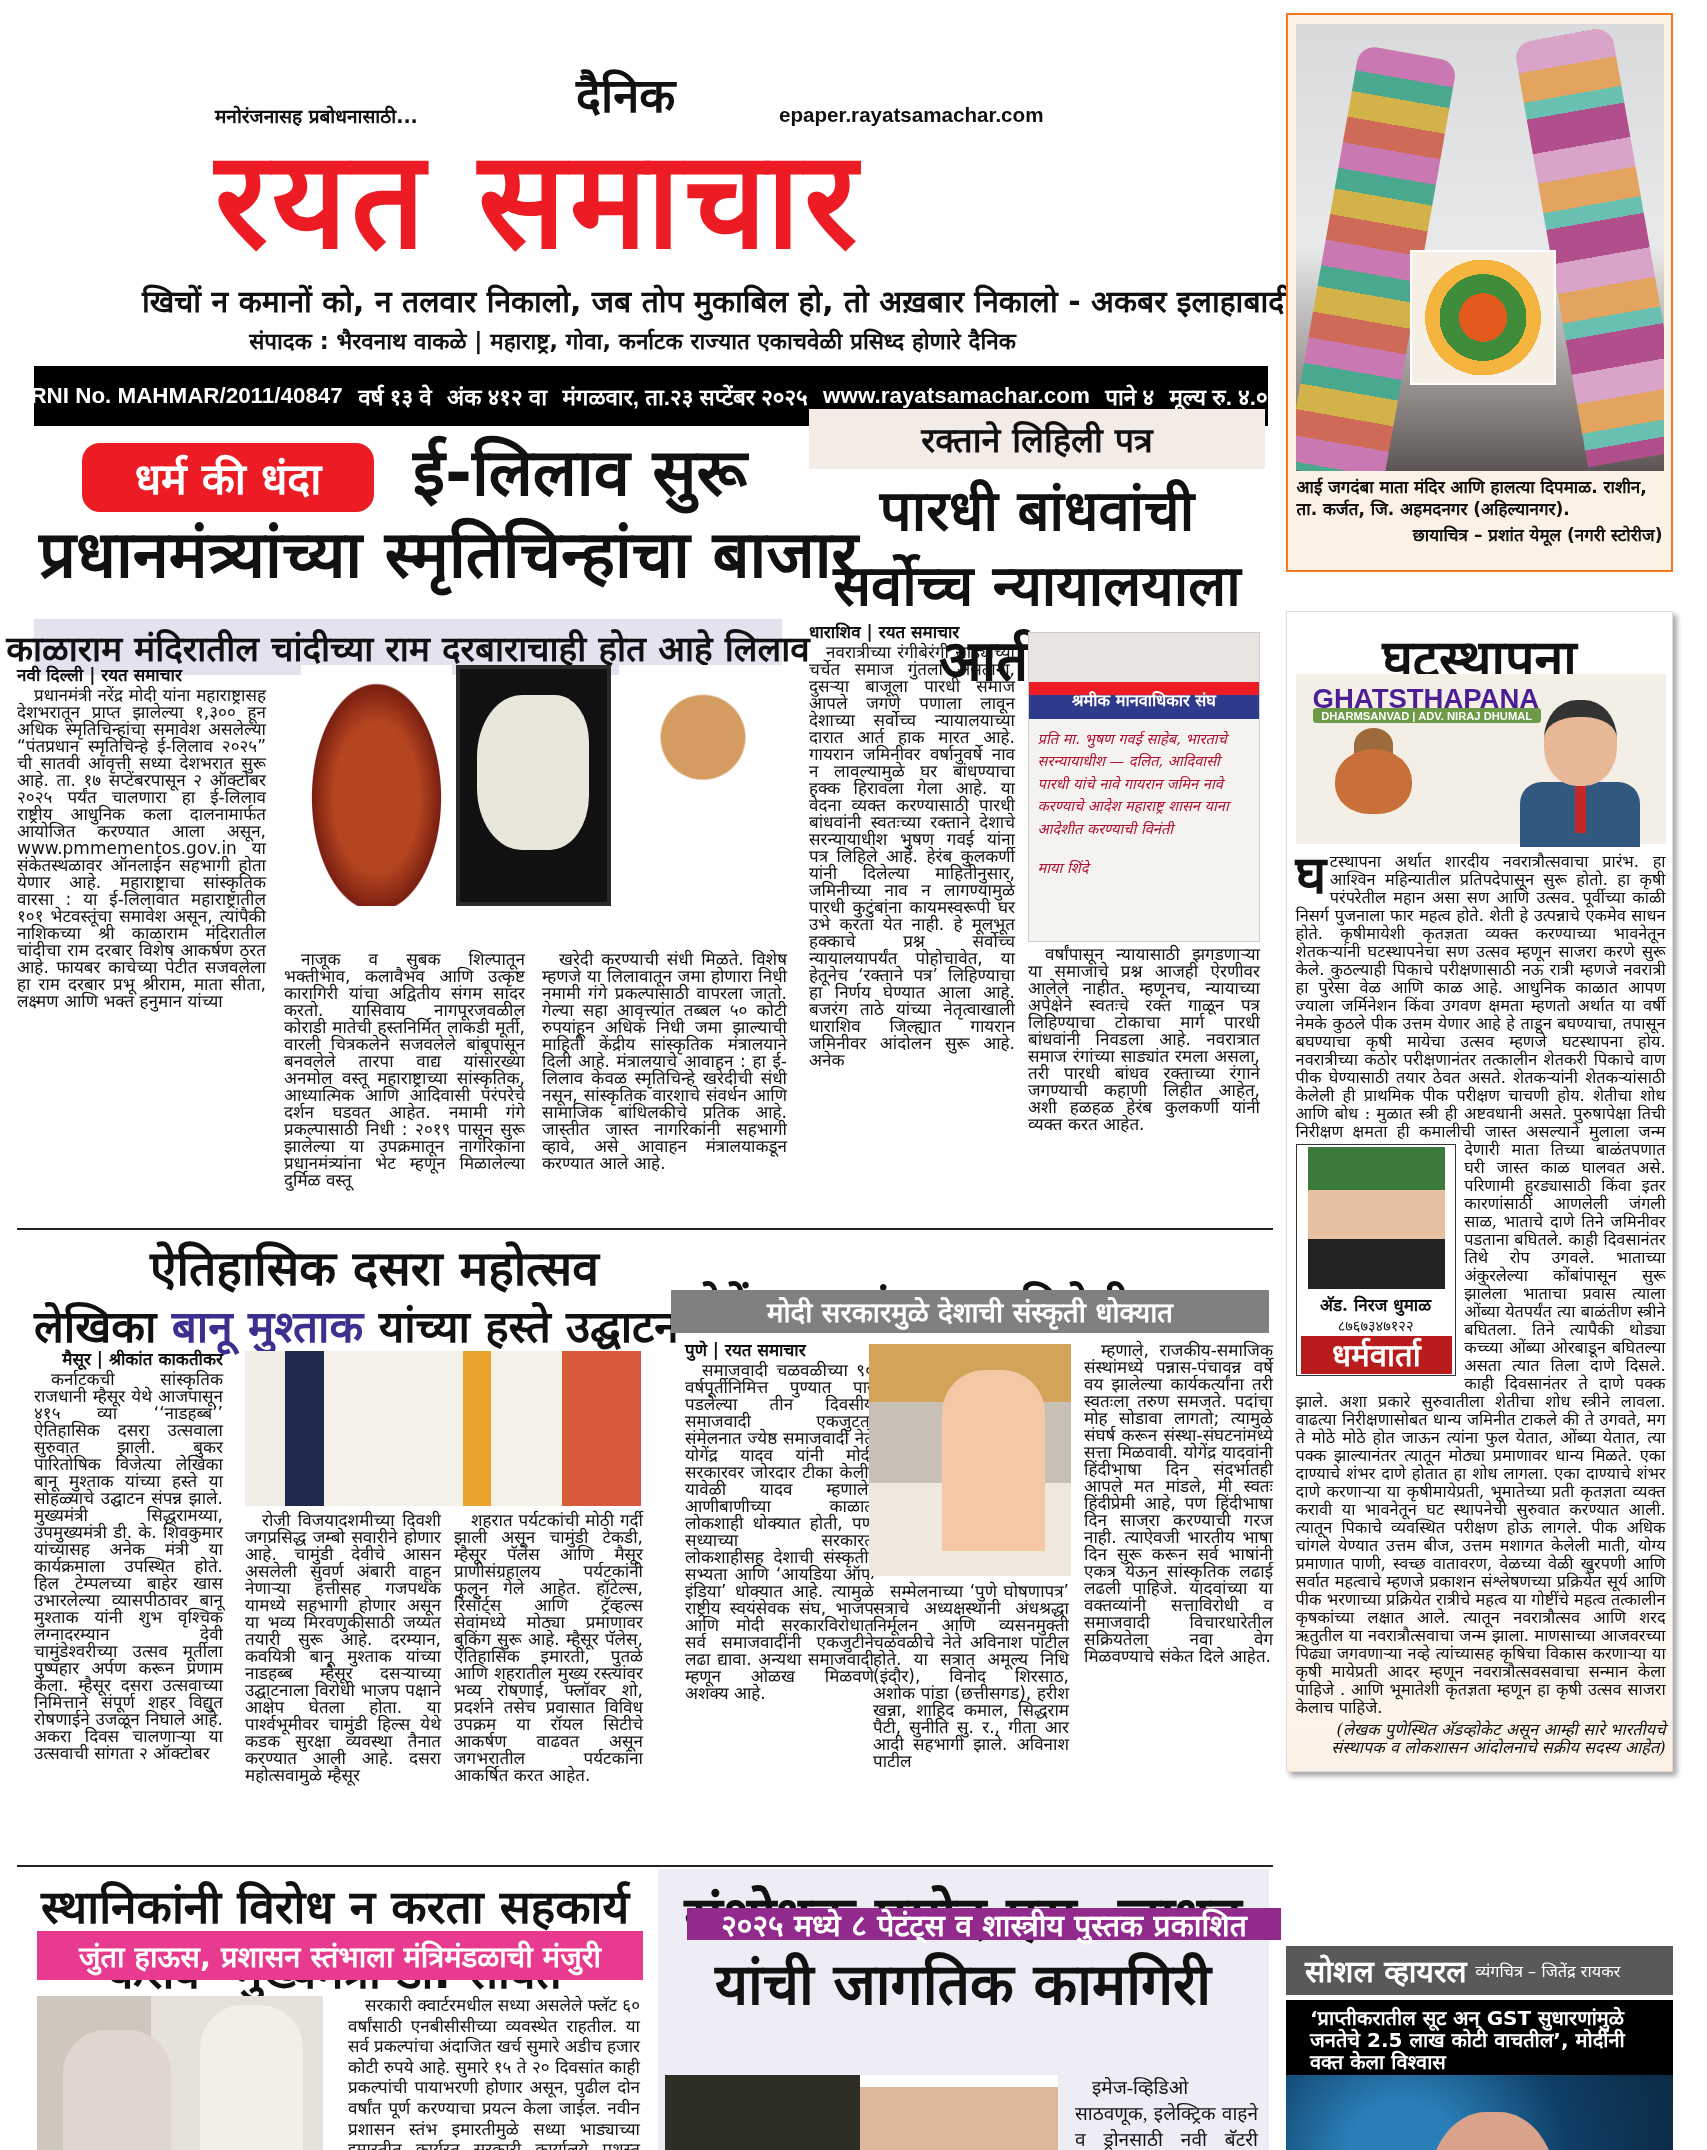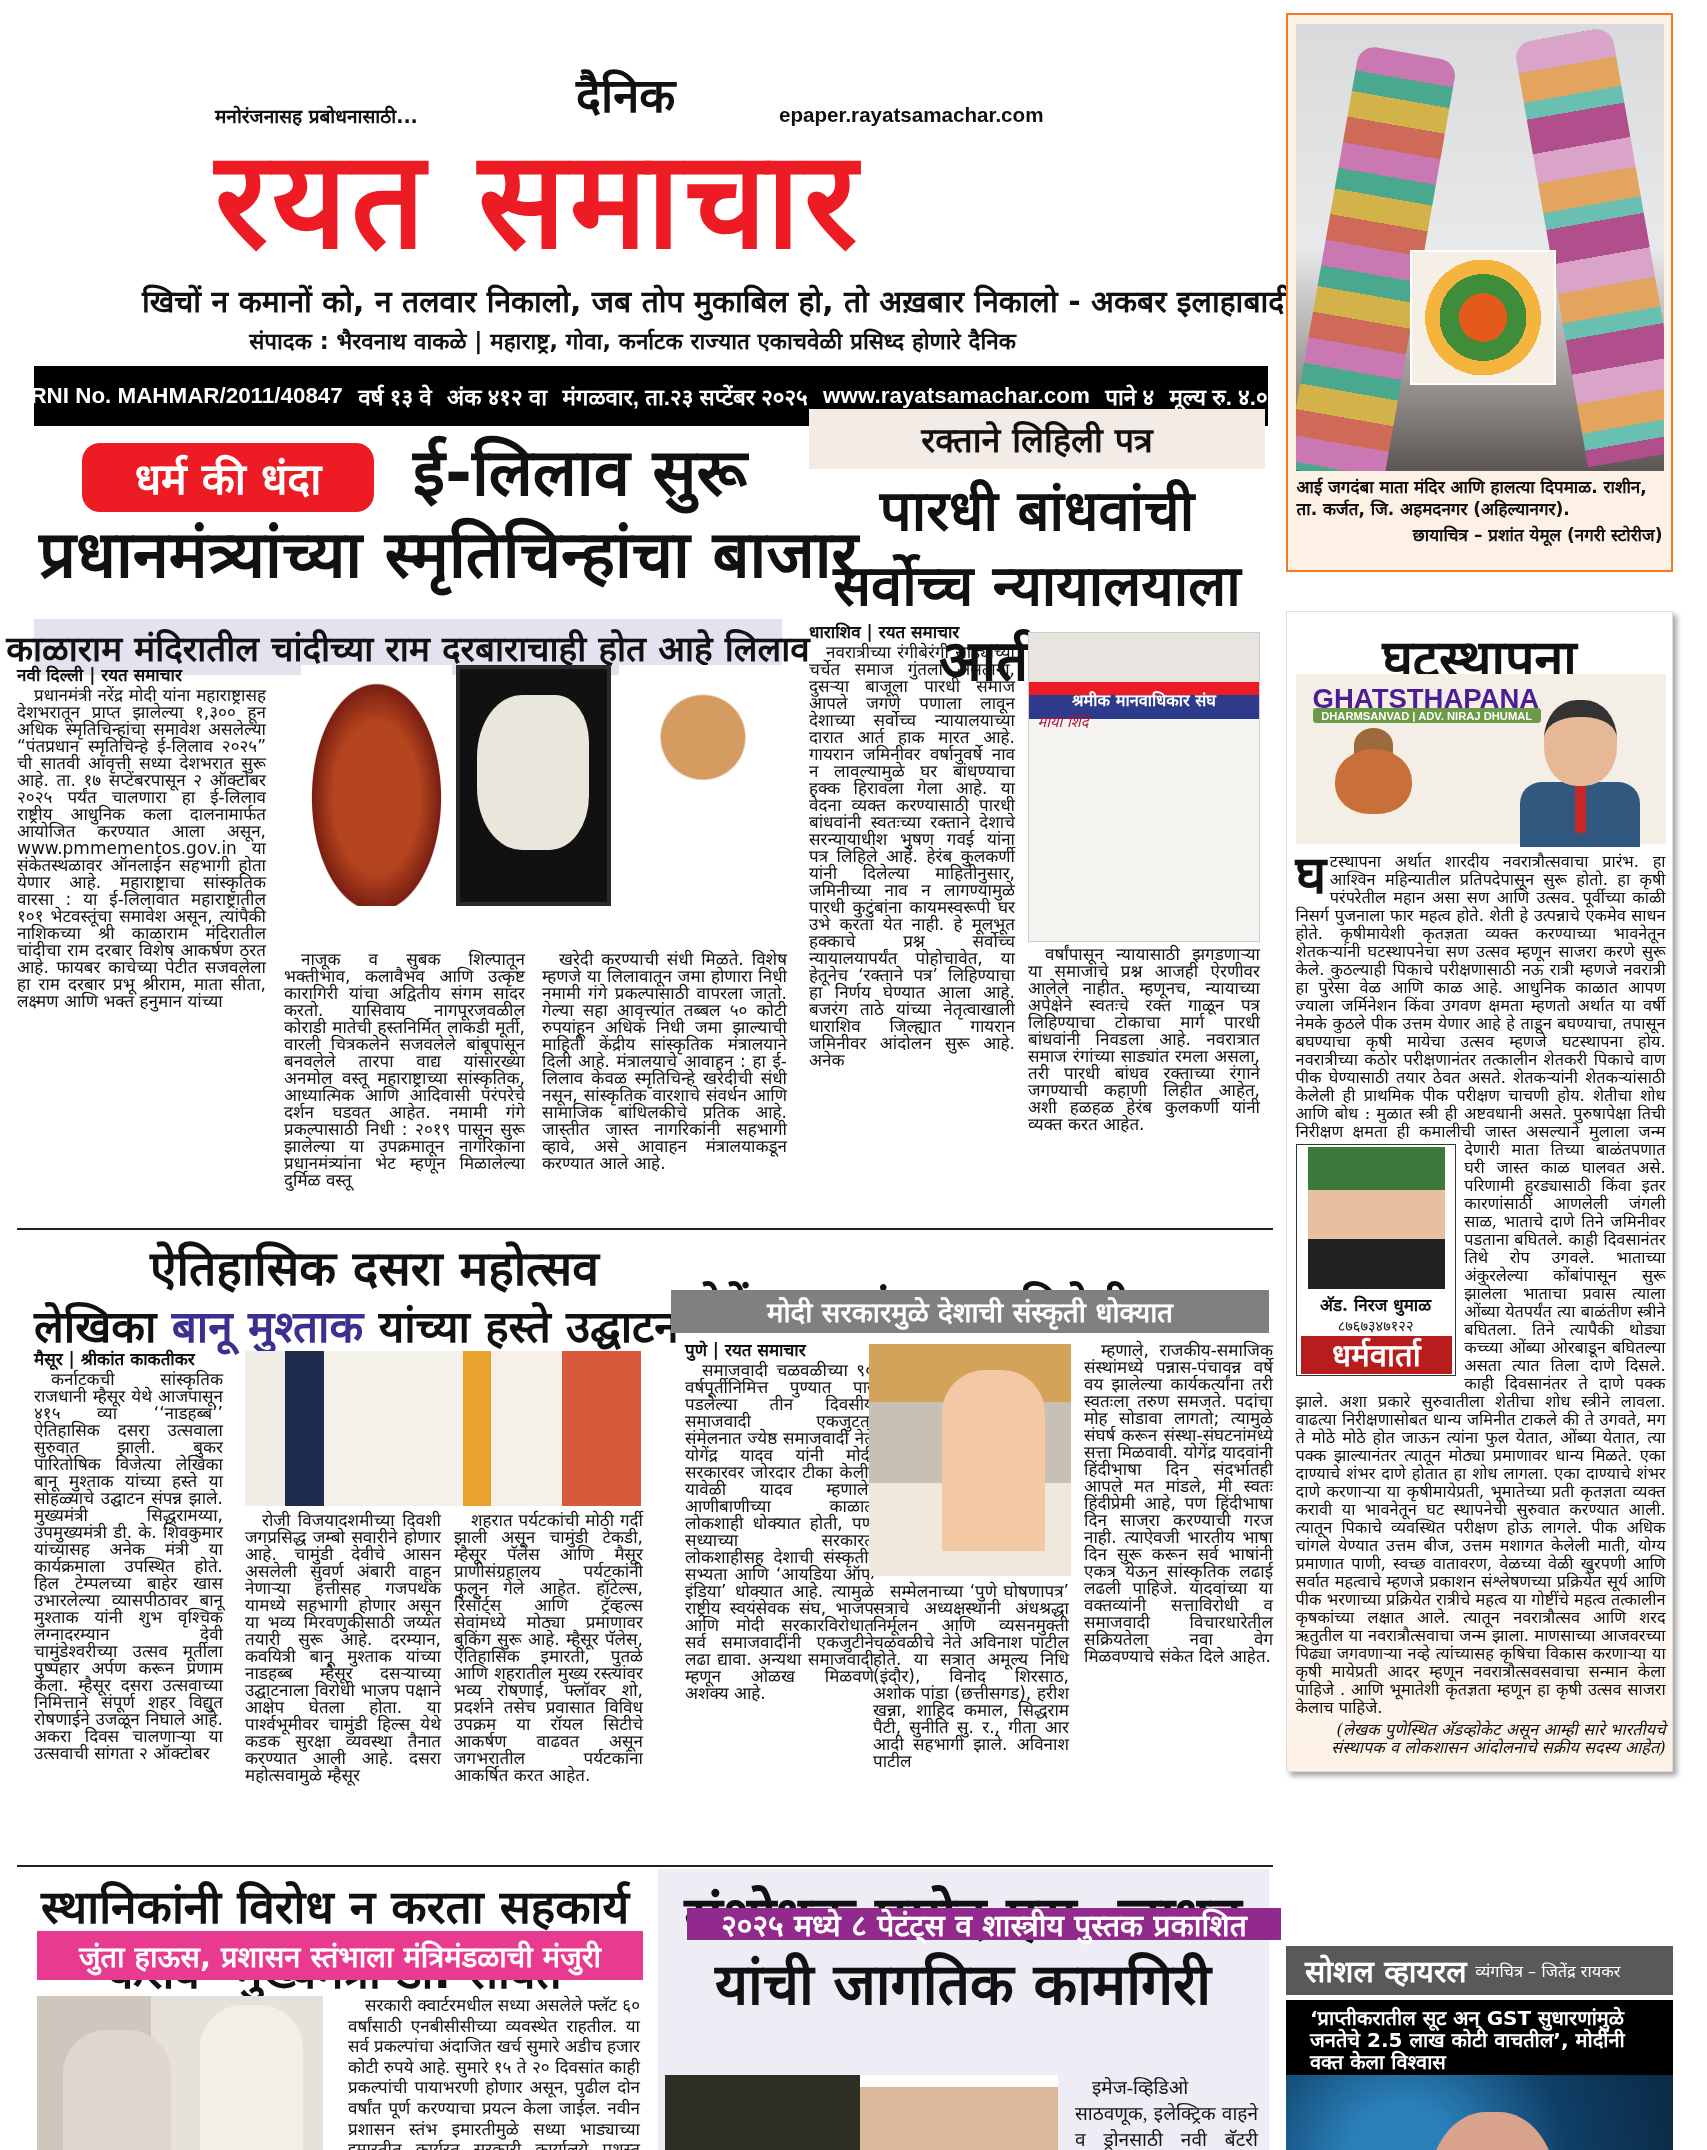--- a/index.html
+++ b/index.html
@@ -163,20 +163,21 @@
 </div>
 
 <div class="abs s2-kicker">रक्ताने लिहिली पत्र</div>
 <div class="abs s2-head">पारधी बांधवांची सर्वोच्च न्यायालयाला आर्त हाक</div>
 <div class="abs col s2-col1">
   <div class="dateline">धाराशिव | रयत समाचार</div>
   <p>नवरात्रीच्या रंगीबेरंगी साड्यांच्या चर्चेत समाज गुंतला असताना, दुसऱ्या बाजूला पारधी समाज आपले जगणे पणाला लावून देशाच्या सर्वोच्च न्यायालयाच्या दारात आर्त हाक मारत आहे. गायरान जमिनीवर वर्षानुवर्षे नाव न लावल्यामुळे घर बांधण्याचा हक्क हिरावला गेला आहे. या वेदना व्यक्त करण्यासाठी पारधी बांधवांनी स्वतःच्या रक्ताने देशाचे सरन्यायाधीश भुषण गवई यांना पत्र लिहिले आहे. हेरंब कुलकर्णी यांनी दिलेल्या माहितीनुसार, जमिनीच्या नाव न लागण्यामुळे पारधी कुटुंबांना कायमस्वरूपी घर उभे करता येत नाही. हे मूलभूत हक्काचे प्रश्न सर्वोच्च न्यायालयापर्यंत पोहोचावेत, या हेतूनेच ‘रक्ताने पत्र’ लिहिण्याचा हा निर्णय घेण्यात आला आहे. बजरंग ताठे यांच्या नेतृत्वाखाली धाराशिव जिल्ह्यात गायरान जमिनीवर आंदोलन सुरू आहे. अनेक</p>
 </div>
 <div class="abs s2-img">
   <div class="letterhead">श्रमीक मानवाधिकार संघ</div>
+  <div class="handwriting">प्रति मा. भुषण गवई साहेब, भारताचे सरन्यायाधीश — दलित, आदिवासी पारधी यांचे नावे गायरान जमिन नावे करण्याचे आदेश महाराष्ट्र शासन याना आदेशीत करण्याची विनंती</div>
   <div class="handwriting" style="padding-top:0;">माया शिंदे</div>
 </div>
 <div class="abs col s2-col2">
   <p>वर्षांपासून न्यायासाठी झगडणाऱ्या या समाजाचे प्रश्न आजही ऐरणीवर आलेले नाहीत. म्हणूनच, न्यायाच्या अपेक्षेने स्वतःचे रक्त गाळून पत्र लिहिण्याचा टोकाचा मार्ग पारधी बांधवांनी निवडला आहे. नवरात्रात समाज रंगांच्या साड्यांत रमला असला, तरी पारधी बांधव रक्ताच्या रंगाने जगण्याची कहाणी लिहीत आहेत, अशी हळहळ हेरंब कुलकर्णी यांनी व्यक्त करत आहेत.</p>
 </div>
 
 <div class="abs divider" style="left:17px;top:1228px;width:1256px;"></div>
 
 <div class="abs photo-box">
   <div class="pic">
@@ -226,21 +227,21 @@
 
 </div>
 
 <div class="abs s3-head1">ऐतिहासिक दसरा महोत्सव</div>
 <div class="abs s3-head2">
   <span>लेखिका</span>
   <span class="hl">बानू मुश्ताक</span>
   <span>यांच्या हस्ते उद्घाटन</span>
 </div>
 <div class="abs col s3-col1">
-  <div class="dateline" style="">मैसूर | श्रीकांत काकतीकर</div>
+  <div class="dateline" style="text-align:right;">मैसूर | श्रीकांत काकतीकर</div>
   <p>कर्नाटकची सांस्कृतिक राजधानी म्हैसूर येथे आजपासून ४१५ व्या ‘‘नाडहब्ब’’ ऐतिहासिक दसरा उत्सवाला सुरुवात झाली. बुकर पारितोषिक विजेत्या लेखिका बानू मुश्ताक यांच्या हस्ते या सोहळ्याचे उद्घाटन संपन्न झाले. मुख्यमंत्री सिद्धरामय्या, उपमुख्यमंत्री डी. के. शिवकुमार यांच्यासह अनेक मंत्री या कार्यक्रमाला उपस्थित होते. हिल टेम्पलच्या बाहेर खास उभारलेल्या व्यासपीठावर बानू मुश्ताक यांनी शुभ वृश्चिक लग्नादरम्यान देवी चामुंडेश्वरीच्या उत्सव मूर्तीला पुष्पहार अर्पण करून प्रणाम केला. म्हैसूर दसरा उत्सवाच्या निमित्ताने संपूर्ण शहर विद्युत रोषणाईने उजळून निघाले आहे. अकरा दिवस चालणाऱ्या या उत्सवाची सांगता २ ऑक्टोबर</p>
 </div>
 <div class="abs s3-img"></div>
 <div class="abs col s3-col2">
   <p>रोजी विजयादशमीच्या दिवशी जगप्रसिद्ध जम्बो सवारीने होणार आहे. चामुंडी देवीचे आसन असलेली सुवर्ण अंबारी वाहून नेणाऱ्या हत्तीसह गजपथक यामध्ये सहभागी होणार असून या भव्य मिरवणुकीसाठी जय्यत तयारी सुरू आहे. दरम्यान, कवयित्री बानू मुश्ताक यांच्या नाडहब्ब म्हैसूर दसऱ्याच्या उद्घाटनाला विरोधी भाजप पक्षाने आक्षेप घेतला होता. या पार्श्वभूमीवर चामुंडी हिल्स येथे कडक सुरक्षा व्यवस्था तैनात करण्यात आली आहे. दसरा महोत्सवामुळे म्हैसूर</p>
 </div>
 <div class="abs col s3-col3">
   <p>शहरात पर्यटकांची मोठी गर्दी झाली असून चामुंडी टेकडी, म्हैसूर पॅलेस आणि मैसूर प्राणीसंग्रहालय पर्यटकांनी फुलून गेले आहेत. हॉटेल्स, रिसॉर्ट्स आणि ट्रॅव्हल्स सेवांमध्ये मोठ्या प्रमाणावर बुकिंग सुरू आहे. म्हैसूर पॅलेस, ऐतिहासिक इमारती, पुतळे आणि शहरातील मुख्य रस्त्यांवर भव्य रोषणाई, फ्लॉवर शो, प्रदर्शने तसेच प्रवासात विविध उपक्रम या रॉयल सिटीचे आकर्षण वाढवत असून जगभरातील पर्यटकांना आकर्षित करत आहेत.</p>
 </div>
 

